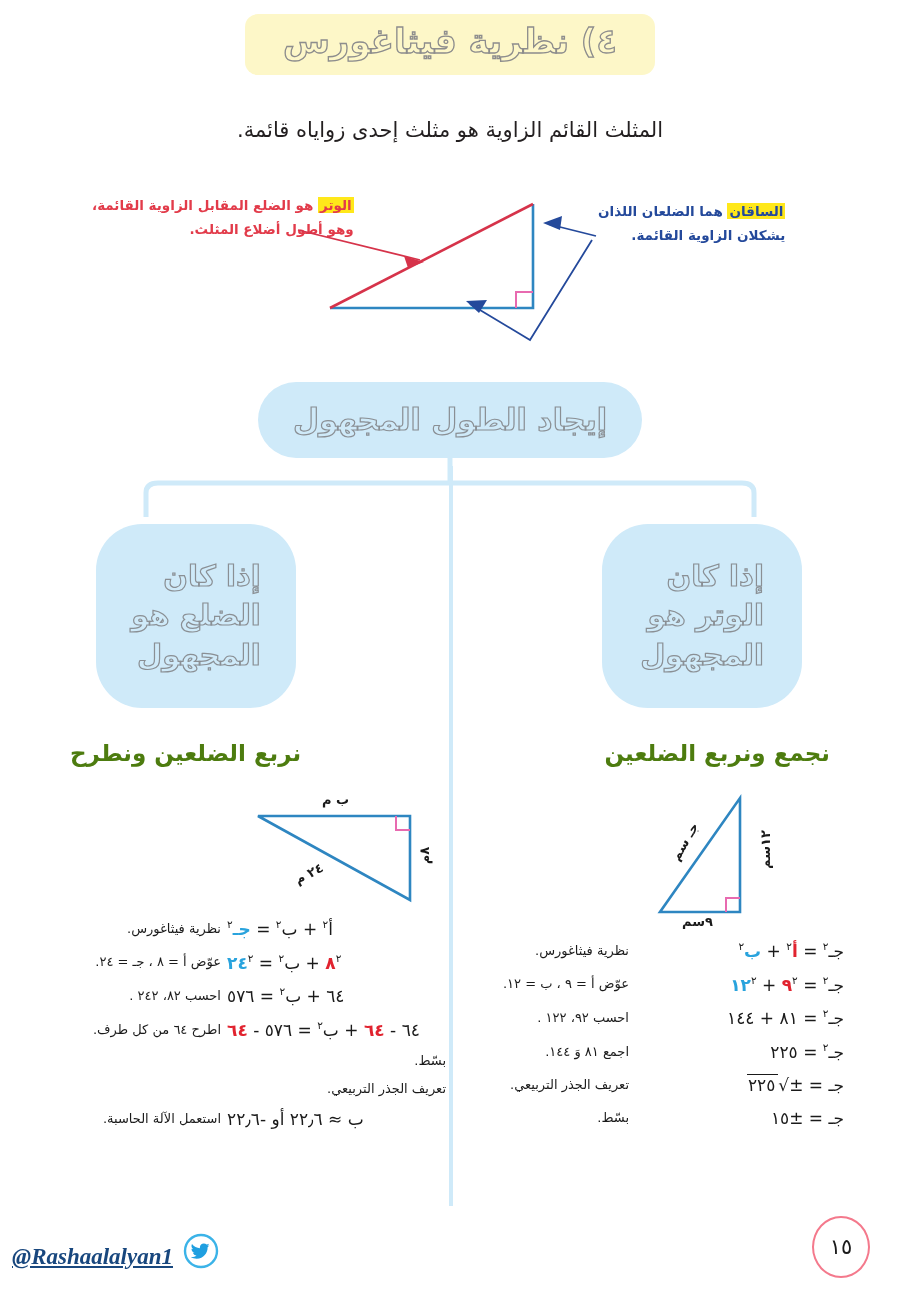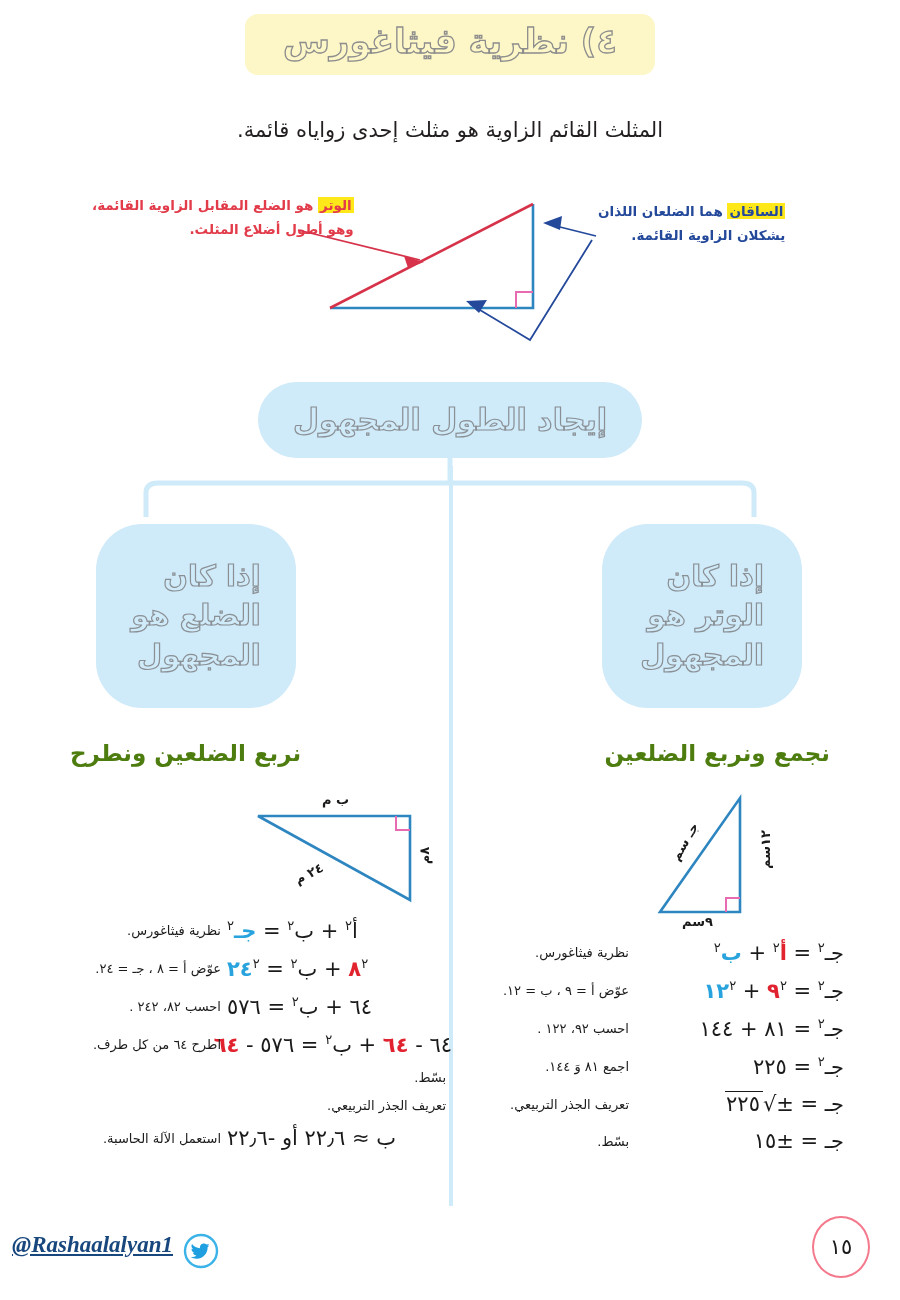--- a/index.html
+++ b/index.html
@@ -100,21 +100,21 @@
   .fig-label {
     position: absolute; font-size: 13px; font-weight: 700;
     color: #1a1a1a; direction: rtl; white-space: nowrap;
     font-family: "DejaVu Sans", sans-serif;
   }
 
   
   .proof { position: absolute; direction: rtl; }
   .prow { display: flex; align-items: center; margin-bottom: 13px; }
   .peq {
-    font-size: 21px; color: #1a1a1a; direction: rtl;
+    font-size: 17px; color: #1a1a1a; direction: rtl;
     font-family: "DejaVu Sans", sans-serif; white-space: nowrap;
     text-align: left;
   }
   .preason {
     font-size: 13px; color: #1a1a1a; direction: rtl;
     font-family: "DejaVu Sans", sans-serif; white-space: nowrap;
     text-align: right;
   }
   .red  { color: #e1232f; font-weight: 700; }
   .blue { color: #29a3dd; font-weight: 700; }
@@ -127,21 +127,21 @@
   #proof-right .preason { width: 185px; padding-right: 10px; }
 
   #proof-left { top: 918px; left: 52px; width: 400px; }
   #proof-left .prow { justify-content: flex-start; }
   #proof-left .peq { width: 225px; text-align: left; }
   #proof-left .preason { width: 165px; padding-right: 6px; }
 
   
   #twitter {
     position: absolute; left: 12px; top: 1232px;
-    display: flex; align-items: flex-start; gap: 9px;
+    display: flex; align-items: flex-end; gap: 9px;
   }
   #twitter .handle {
     font-family: "Liberation Serif", serif;
     font-size: 23px; font-weight: 700; font-style: italic;
     color: #18477e; text-decoration: underline;
     direction: ltr;
   }
   #pagenum {
     position: absolute; right: 30px; top: 1216px;
     width: 58px; height: 62px;

